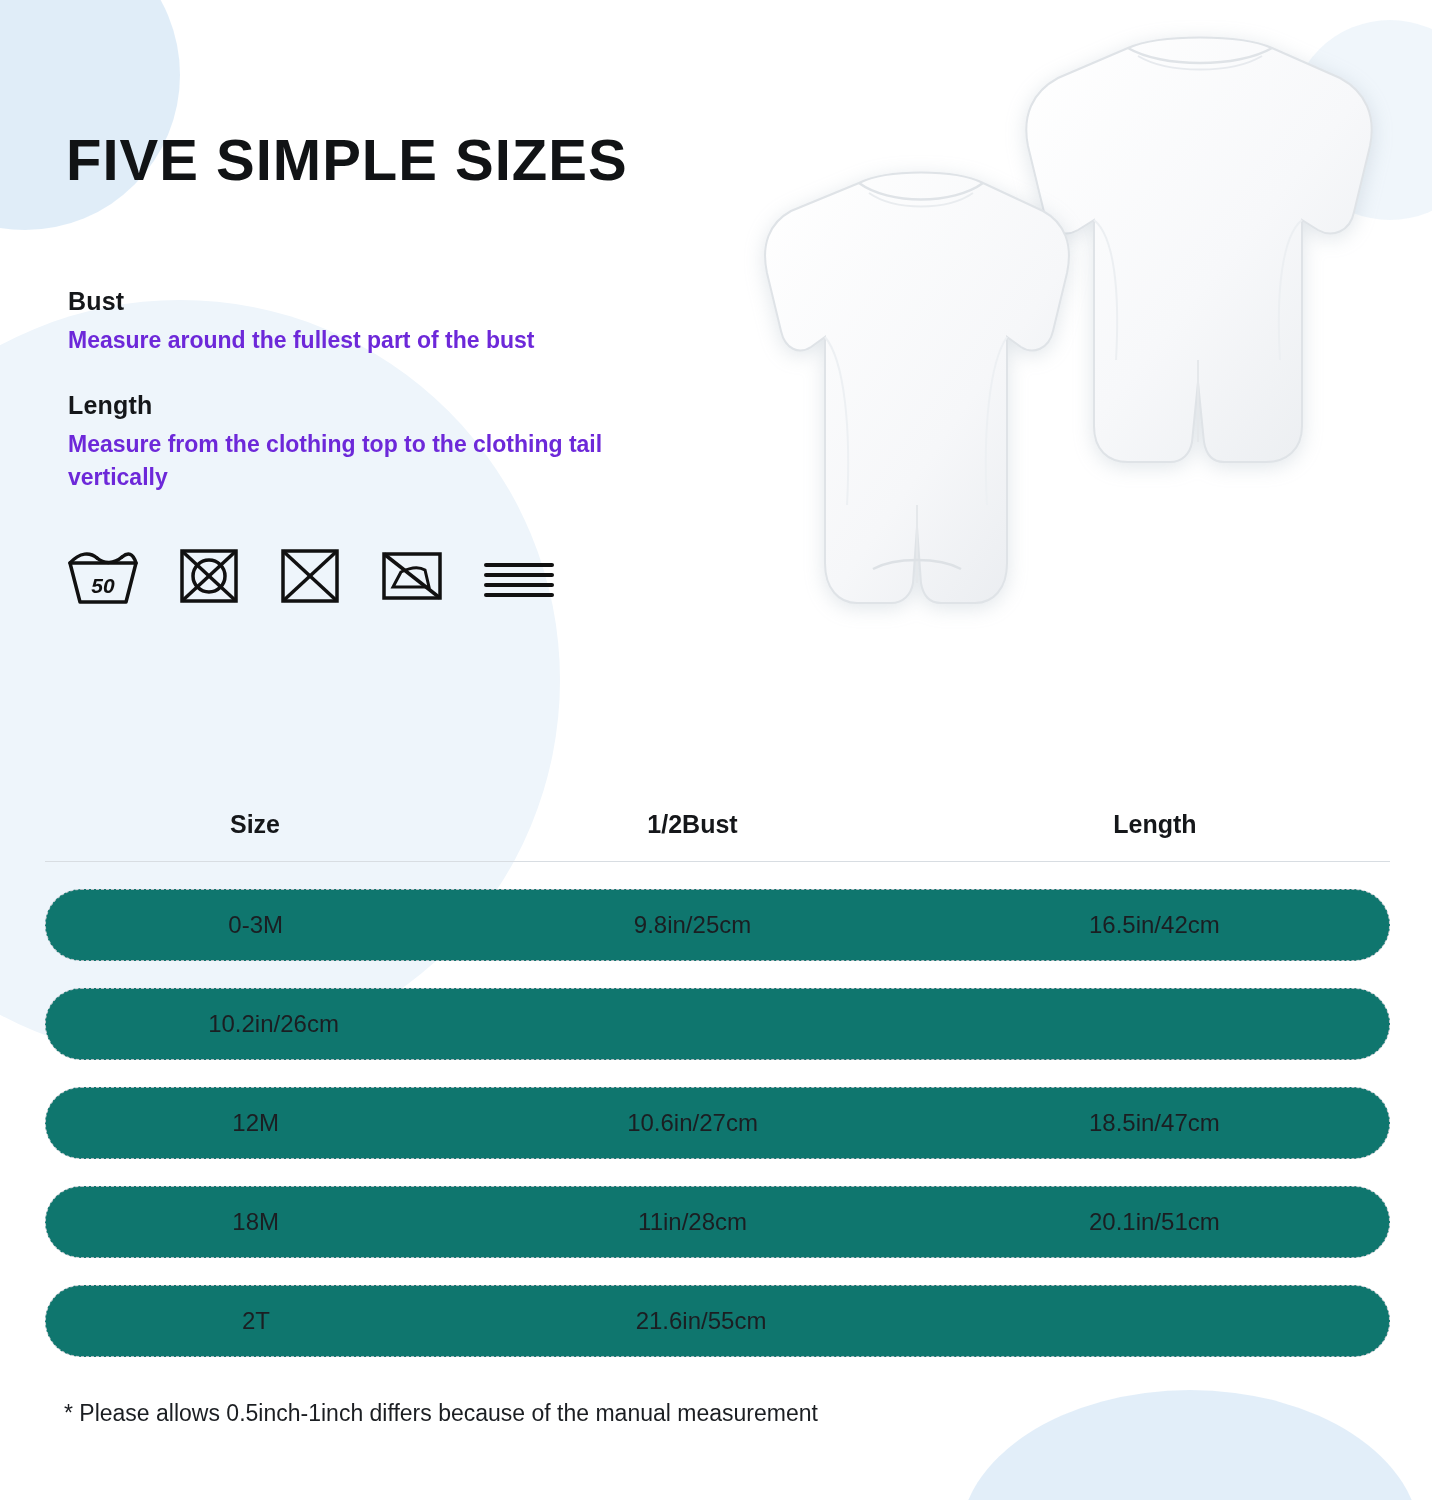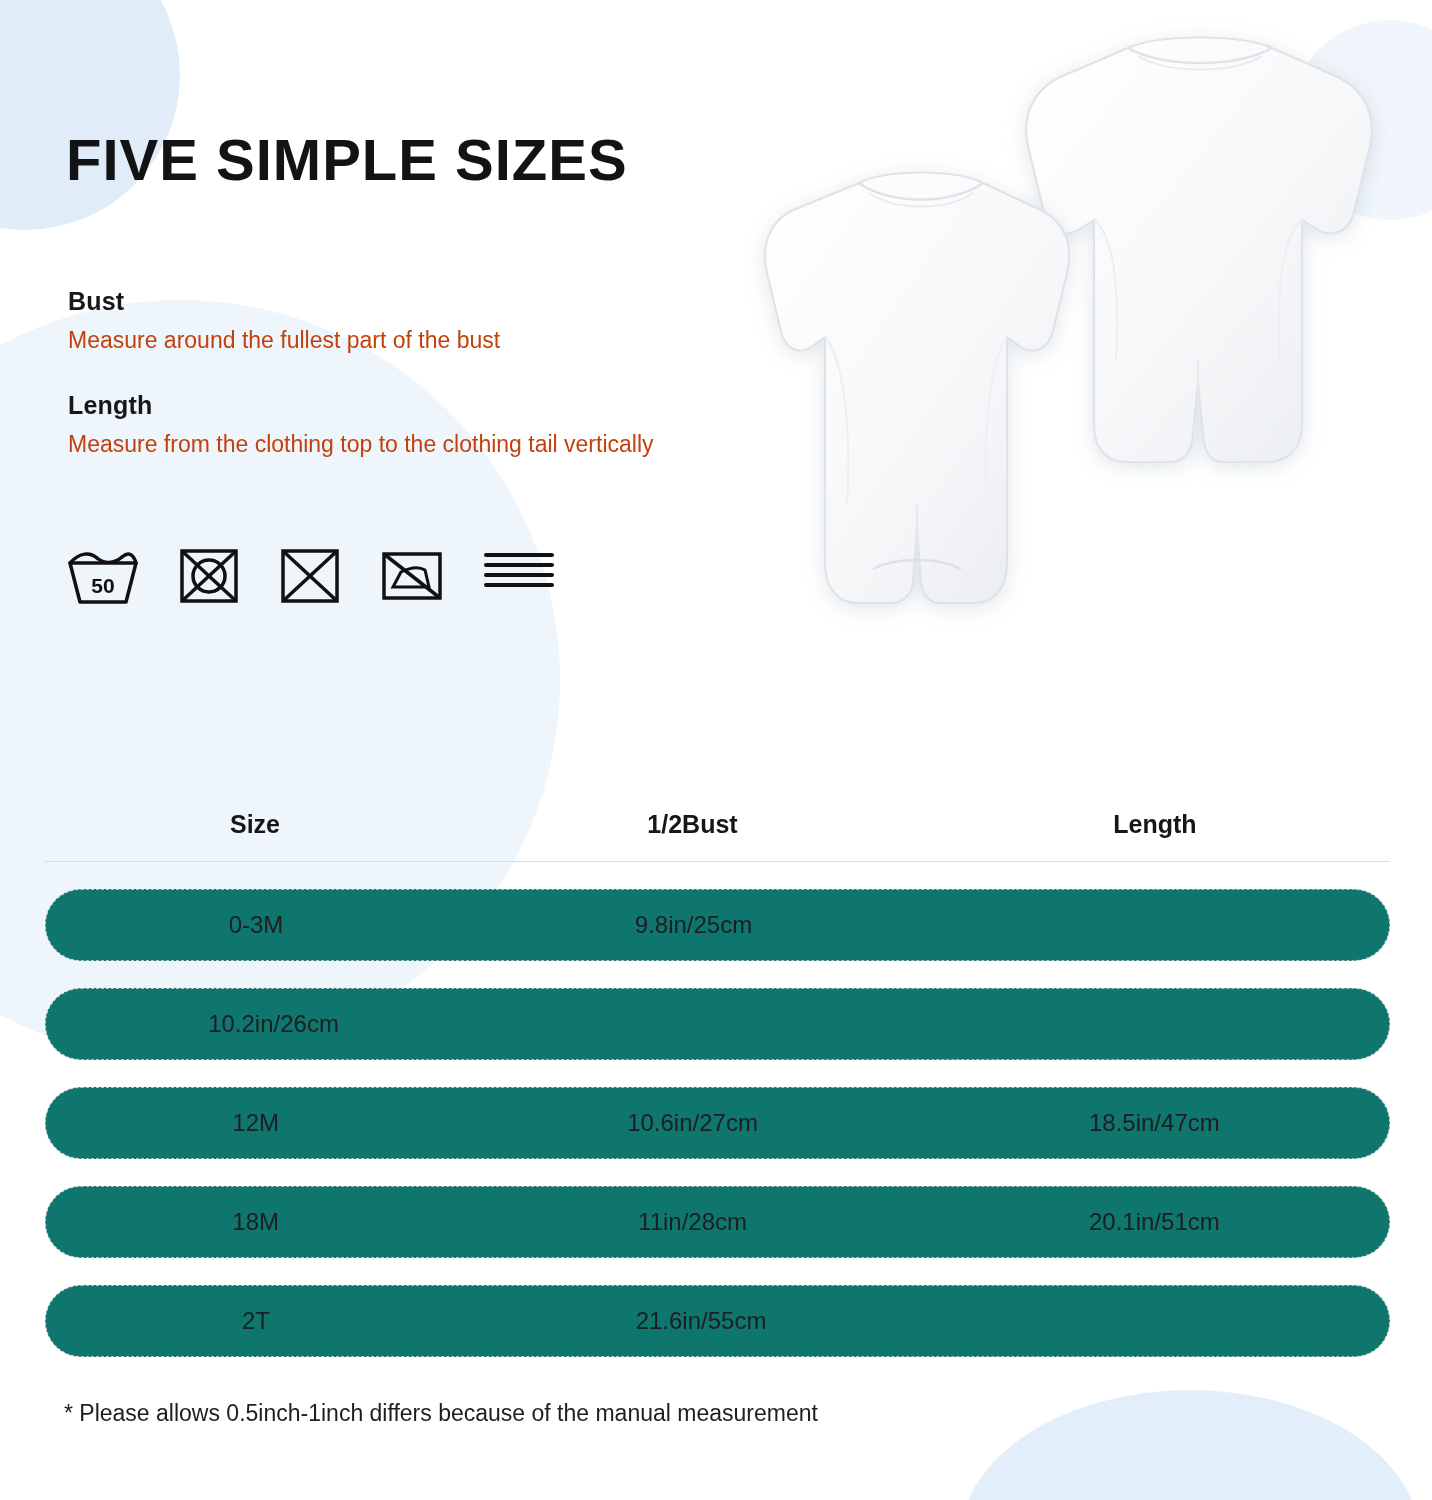--- a/index.html
+++ b/index.html
@@ -83,32 +83,33 @@
     margin: 0 0 8px 0;
     font-size: 25px;
     font-weight: 700;
     color: #15171a;
     letter-spacing: .2px;
   }
   .sec p {
     margin: 0;
     font-size: 23px;
     line-height: 1.45;
-    color: #c2410c;
-    font-weight: 400;
+    color: #6d28d9;
+    font-weight: 700;
   }
 
   
   .care-icons {
     position: absolute;
     left: 66px;
     top: 545px;
     display: flex;
-    align-items: flex-start;
+    align-items: flex-end;
     gap: 37px;
+    font-style: italic;
   }
   .care-icons svg { display: block; }
 
   
   .photo {
     position: absolute;
     left: 735px;
     top: 20px;
     width: 665px;
     height: 740px;
@@ -311,20 +312,21 @@
       <div class="col-size">Size</div>
       <div class="col-bust">1/2Bust</div>
       <div class="col-length">Length</div>
     </div>
 
     <div class="rule"></div>
 
     <div class="row">
       <div class="col-size">0-3M</div>
       <div class="col-bust">9.8in/25cm</div>
+      <div class="col-length">16.5in/42cm</div>
     </div>
 
     <div class="row">
       <div class="col-bust">10.2in/26cm</div>
     </div>
 
     <div class="row">
       <div class="col-size">12M</div>
       <div class="col-bust">10.6in/27cm</div>
       <div class="col-length">18.5in/47cm</div>

